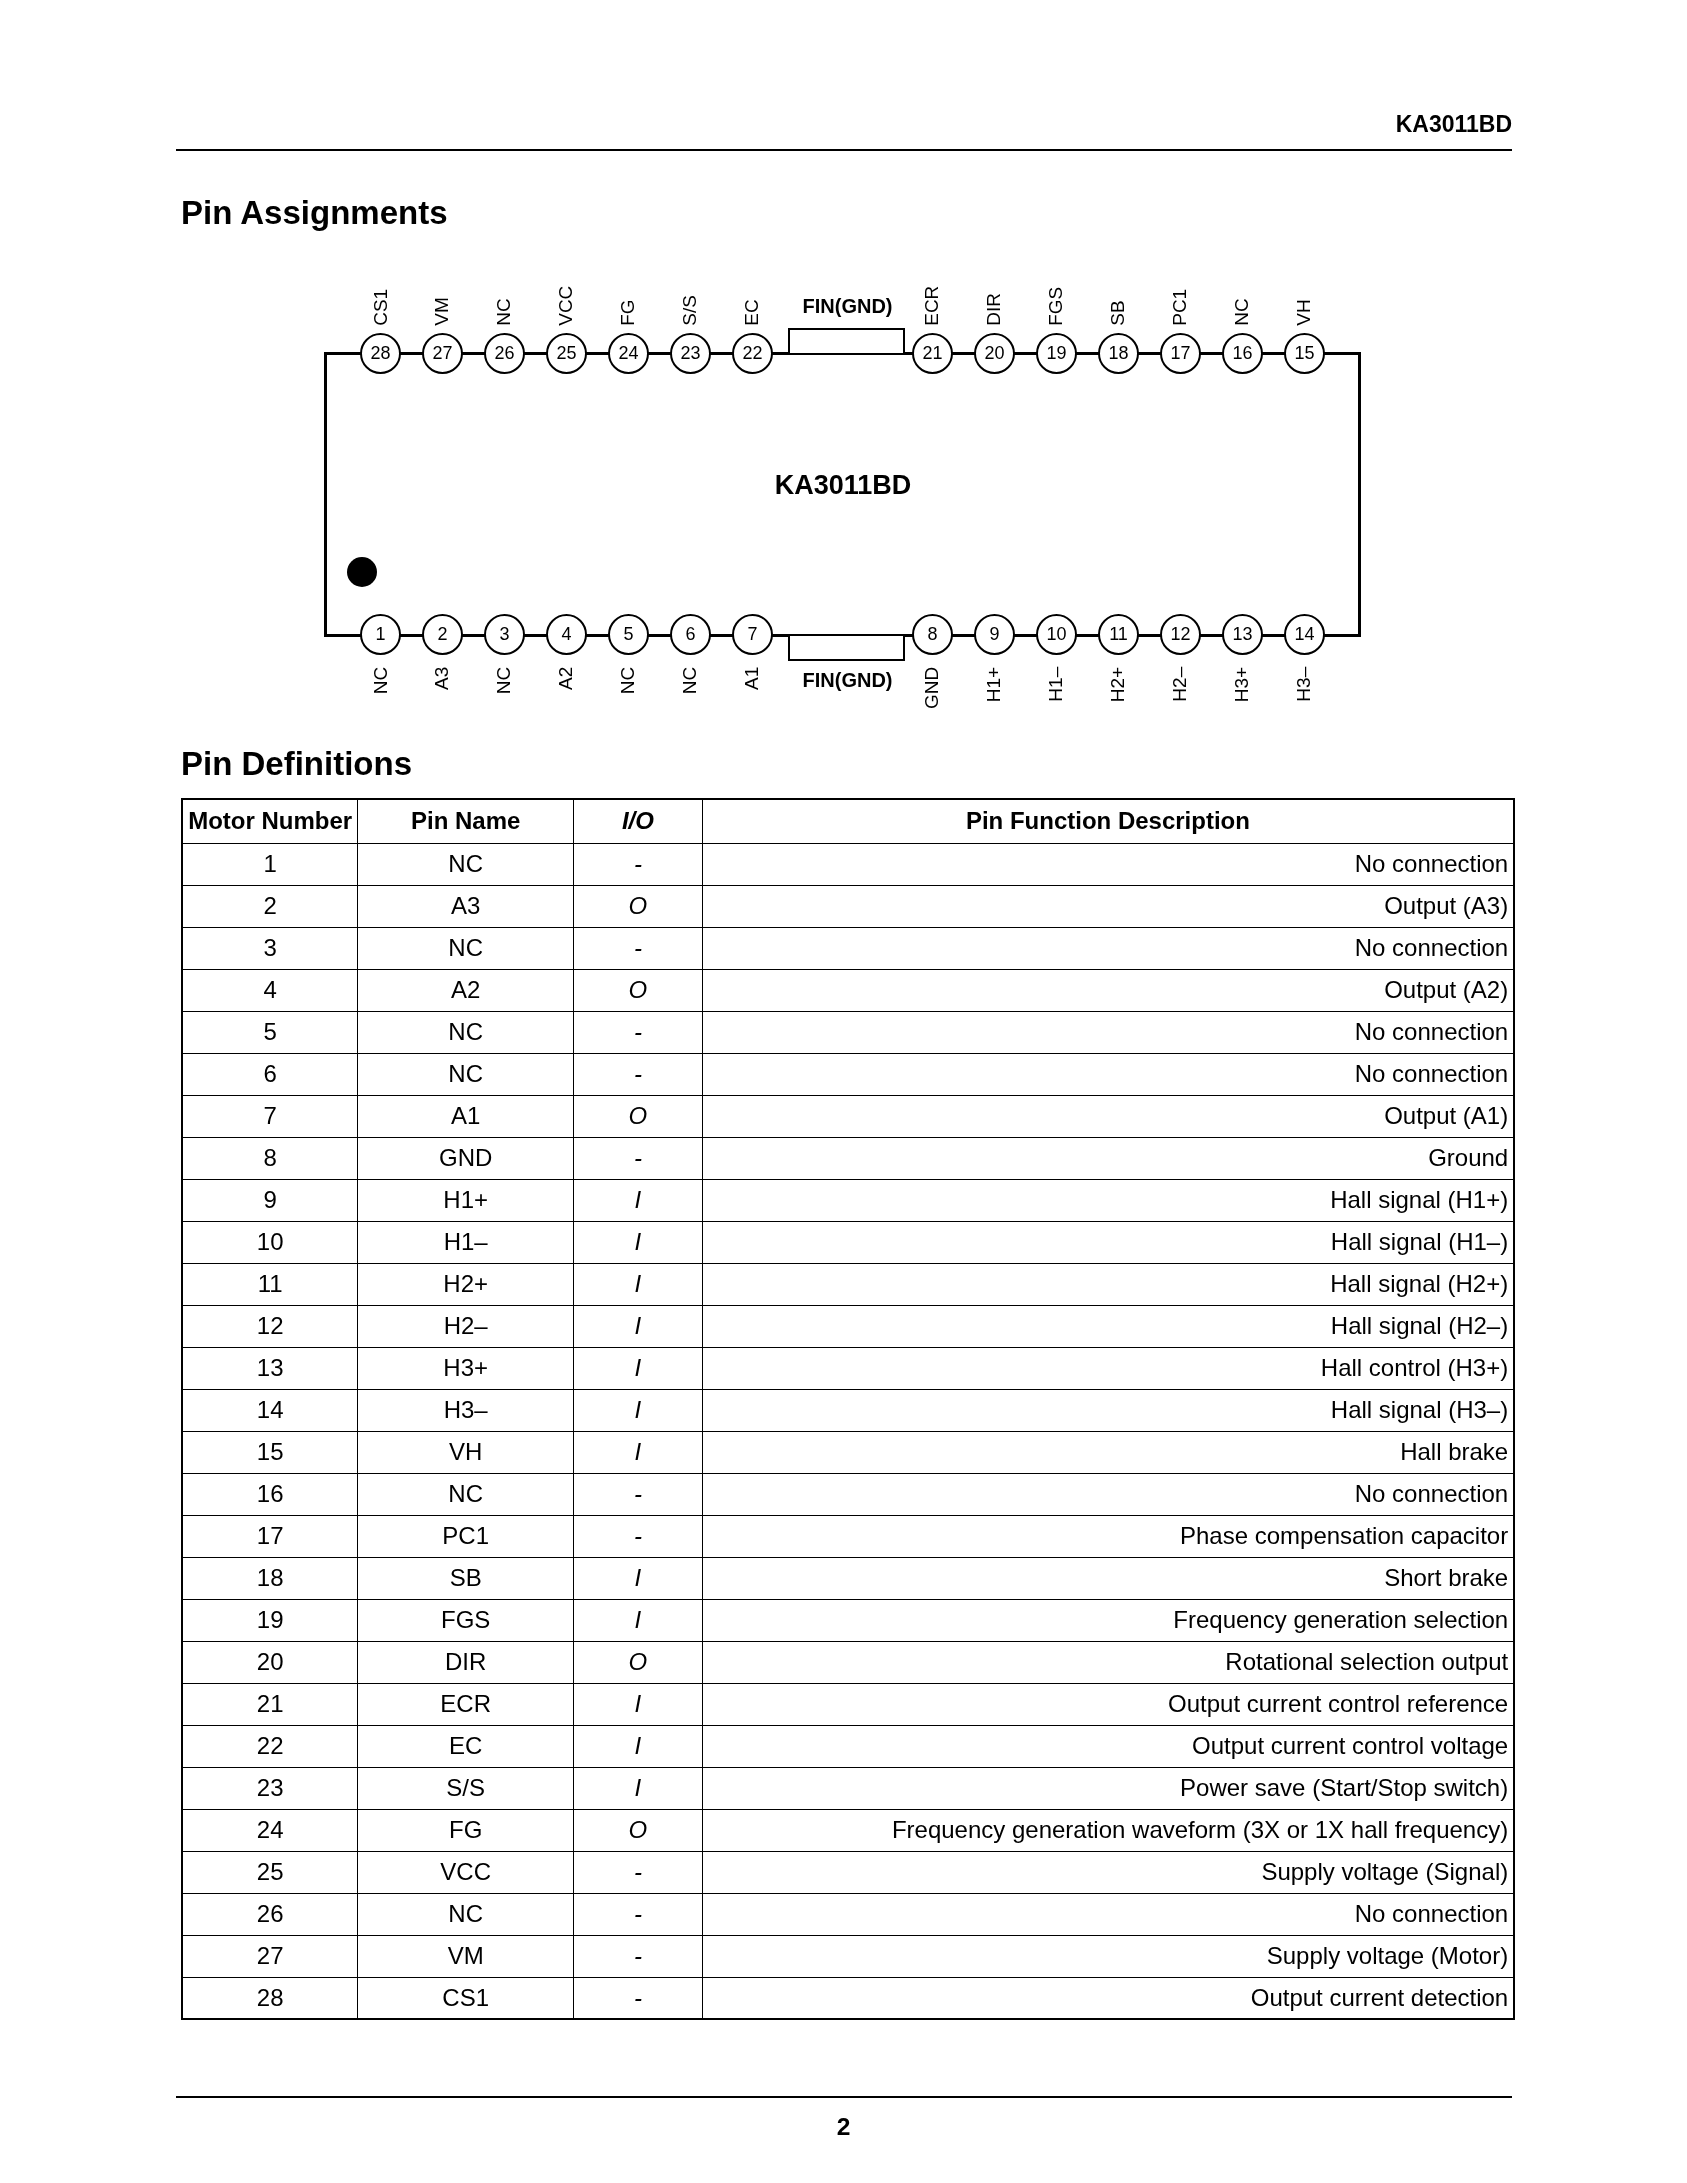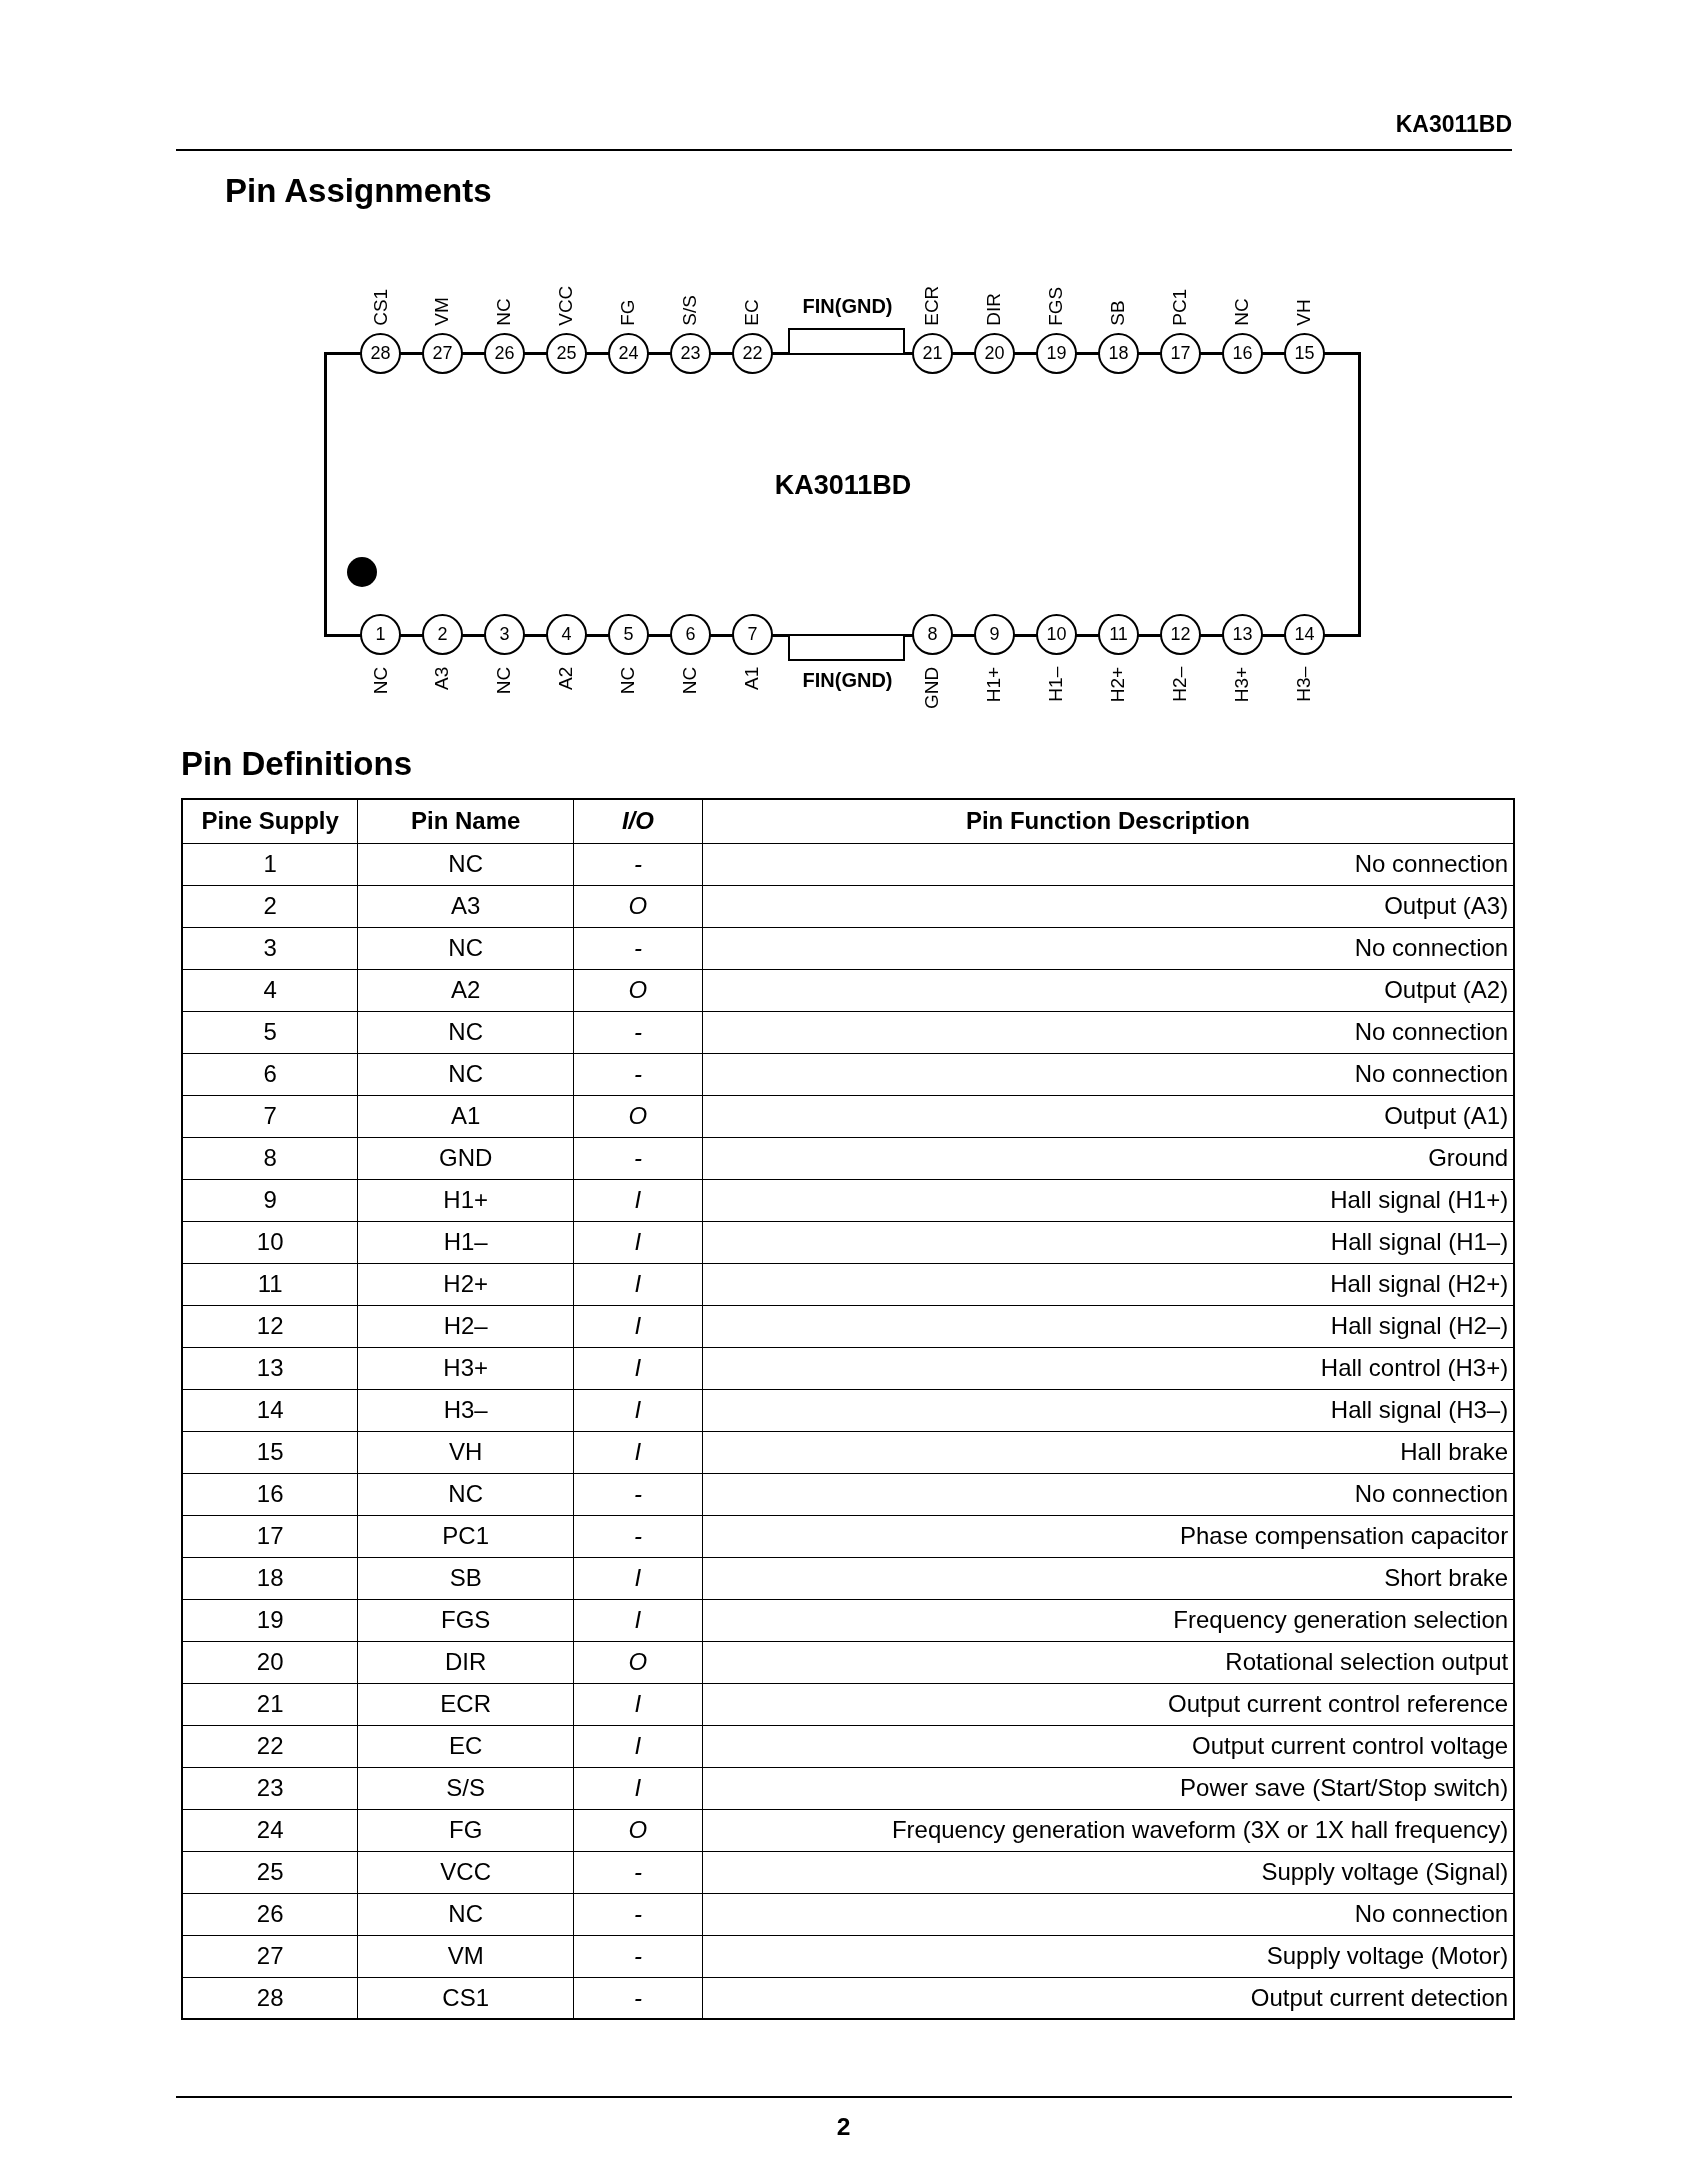--- a/index.html
+++ b/index.html
@@ -25,21 +25,21 @@
     background: #000;
   }
   .rule-top { top: 149px; }
   .rule-bottom { top: 2096px; }
   .section-title {
     position: absolute;
     left: 181px;
     font-size: 33px;
     font-weight: bold;
   }
-  .title-assignments { top: 172px; margin-left: 44px; }
+  .title-assignments { top: 194px; }
   .title-definitions { top: 745px; }
 
   
   .diagram { position: absolute; left: 0; top: 0; width: 1687px; height: 746px; }
   .chip-body {
     position: absolute;
     left: 324px; top: 352px;
     width: 1037px; height: 285px;
     border: 3.2px solid #000;
     background: #fff;
@@ -201,21 +201,21 @@
       <div class="pin-label pin-label-bottom" style="left: 1187px; top: 712px;">H3+</div>
       <div class="pin-circle" style="left: 1284px; top: 614px;">14</div>
       <div class="pin-label pin-label-bottom" style="left: 1249px; top: 712px;">H3–</div>
     </div>
 
   <div class="section-title title-definitions">Pin Definitions</div>
 
   <table class="pins">
     <thead>
         <tr id="table-head-row">
-          <th class="col-num">Pine Supply</th>
+          <th class="col-num">Motor Number</th>
           <th class="col-name">Pin Name</th>
           <th class="col-io">I/O</th>
           <th class="col-desc">Pin Function Description</th>
         </tr>
       </thead>
     <tbody id="table-body">
         <tr>
           <td class="col-num">1</td>
           <td class="col-name">NC</td>
           <td class="col-io">-</td>

